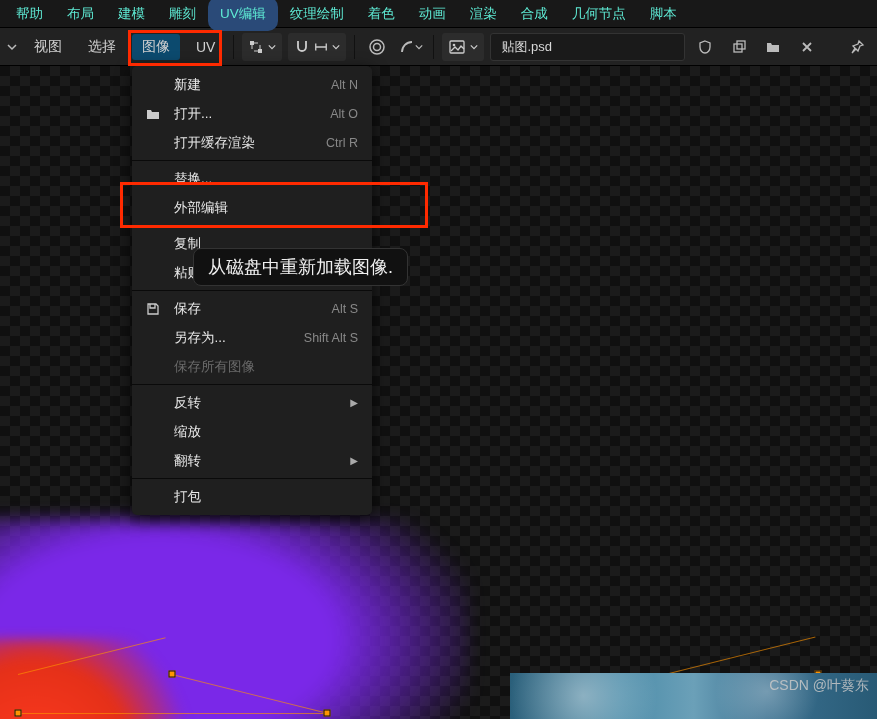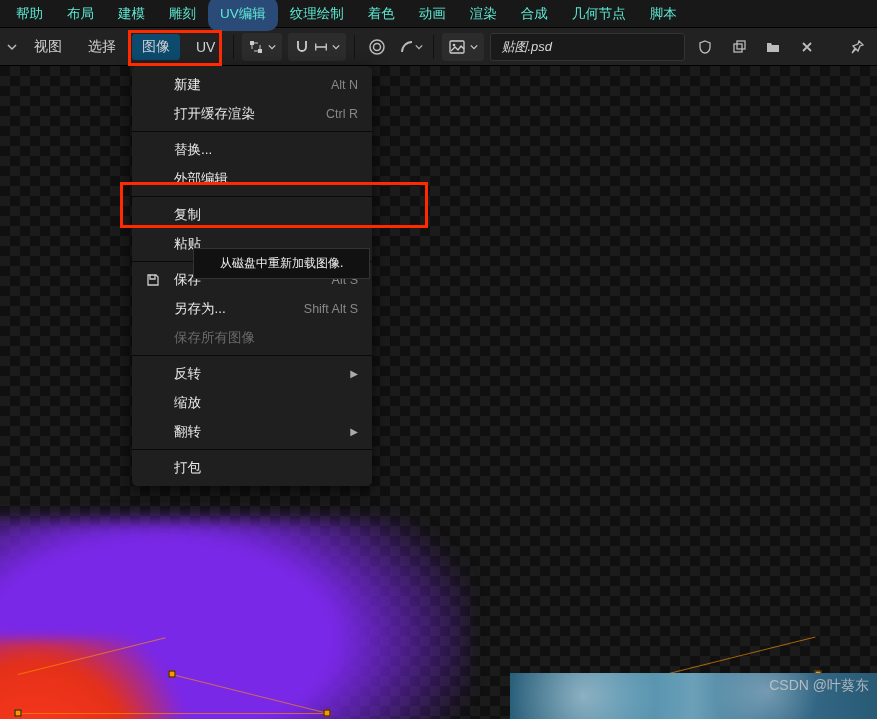--- a/index.html
+++ b/index.html
@@ -74,21 +74,20 @@
       flex: 1;
       height: 28px;
       background: #1a1a1a;
       border: 1px solid #333;
       border-radius: 3px;
       padding: 0 10px;
       display: flex;
       align-items: center;
       color: #d8d8d8;
       font-size: 13px;
-      font-style: italic;
     }
     
     
     .canvas {
       position: absolute;
       top: 66px;
       left: 0; right: 0; bottom: 0;
       background-color: #101010;
       background-image:
         linear-gradient(45deg, #1b1b1b 25%, transparent 25%),
@@ -188,23 +187,23 @@
     }
     .menu-sep { height: 1px; background: #0a0a0a; margin: 3px 0;}
     
     
     .tooltip {
       position: absolute;
       top: 248px;
       left: 193px;
       background: #111;
       color: #f0f0f0;
-      padding: 6px 26px;
-      border-radius: 0;
-      font-size: 12px;
+      padding: 6px 14px;
+      border-radius: 8px;
+      font-size: 18px;
       z-index: 20;
       border: 1px solid #333;
     }
     
     
     .hl-box {
       position: absolute;
       border: 3px solid #ff2a00;
       z-index: 30;
       pointer-events: none;
@@ -349,20 +348,29 @@
   <div class="img-strip"></div>
   <div class="watermark">CSDN @叶葵东</div>
 </div>
 
 <div class="dropdown">
   <div class="menu-row">
     <span>新建</span>
     <span class="shortcut">Alt N</span>
   </div>
   <div class="menu-row">
+    <span class="lead-icon">
+      <svg width="16" height="16" viewBox="0 0 16 16">
+          <path d="M2 4 L6 4 L7 6 L14 6 L14 13 L2 13 Z" fill="currentColor"></path>
+        </svg>
+    </span>
+    <span>打开...</span>
+    <span class="shortcut">Alt O</span>
+  </div>
+  <div class="menu-row">
     <span>打开缓存渲染</span>
     <span class="shortcut">Ctrl R</span>
   </div>
   <div class="menu-sep"></div>
 
   <div class="menu-row">
     <span>替换...</span>
   </div>
   <div class="menu-row">
     <span>外部编辑</span>

